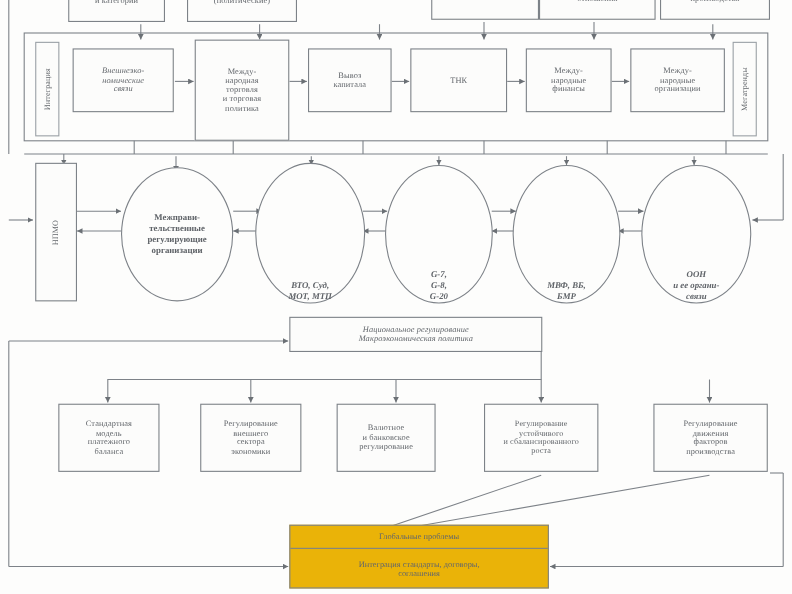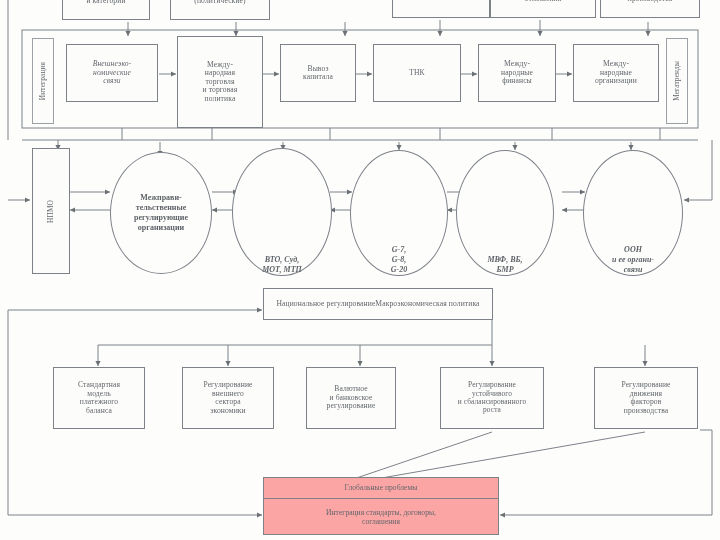--- a/index.html
+++ b/index.html
@@ -14,21 +14,21 @@
   .oval{position:absolute;box-sizing:border-box;display:flex;align-items:center;
         justify-content:center;text-align:center;border:1px solid #7d8288;
         border-radius:50%;background:#fdfdfc;color:#5f6368;
         font-size:8px;line-height:1.25;font-weight:600;}
   .vert{writing-mode:vertical-rl;transform:rotate(180deg);white-space:nowrap;
         font-size:7.4px;}
   .faint{border-color:#9aa0a6;}
   .wide{font-size:7.4px;}
   .ital{font-style:italic;align-items:flex-end;}
   .gp{position:absolute;box-sizing:border-box;border:1px solid #7d8288;
-      background:#fca5a5;}
+      background:#eab308;}
   .gprow{display:flex;align-items:center;justify-content:center;text-align:center;
          font-size:7.6px;color:#62666b;line-height:1.15;}
 </style>
 </head>
 <body>
 
 <div id="stage">
 
   <svg width="720" height="540">
     <defs>
@@ -179,31 +179,31 @@
   </div>
   <div class="oval ital" style="left:232px;top:148px;width:100px;height:128px;white-space:pre-line;">
     <span>ВТО, Суд,
 МОТ, МТП</span>
   </div>
   <div class="oval ital" style="left:350px;top:150px;width:98px;height:126px;white-space:pre-line;">
     <span>G-7,
 G-8,
 G-20</span>
   </div>
-  <div class="oval ital" style="left:456px;top:150px;width:98px;height:126px;white-space:pre-line;">
+  <div class="oval ital" style="left:466px;top:150px;width:98px;height:126px;white-space:pre-line;">
     <span>МВФ, ВБ,
 БМР</span>
   </div>
   <div class="oval ital" style="left:583px;top:150px;width:100px;height:126px;white-space:pre-line;">
     <span>ООН
 и ее органи-
 связи</span>
   </div>
 
-  <div class="nd" style="left:263px;top:288px;width:230px;height:32px;flex-direction:row;">
+  <div class="nd" style="left:263px;top:288px;width:230px;height:32px;flex-direction:column;font-style:italic;">
     <span>Национальное регулирование</span>
     <span>Макроэкономическая политика</span>
   </div>
 
   <div class="nd" style="left:53px;top:367px;width:92px;height:62px;white-space:pre-line;">
     <span>Стандартная
 модель
 платежного
 баланса</span>
   </div>

